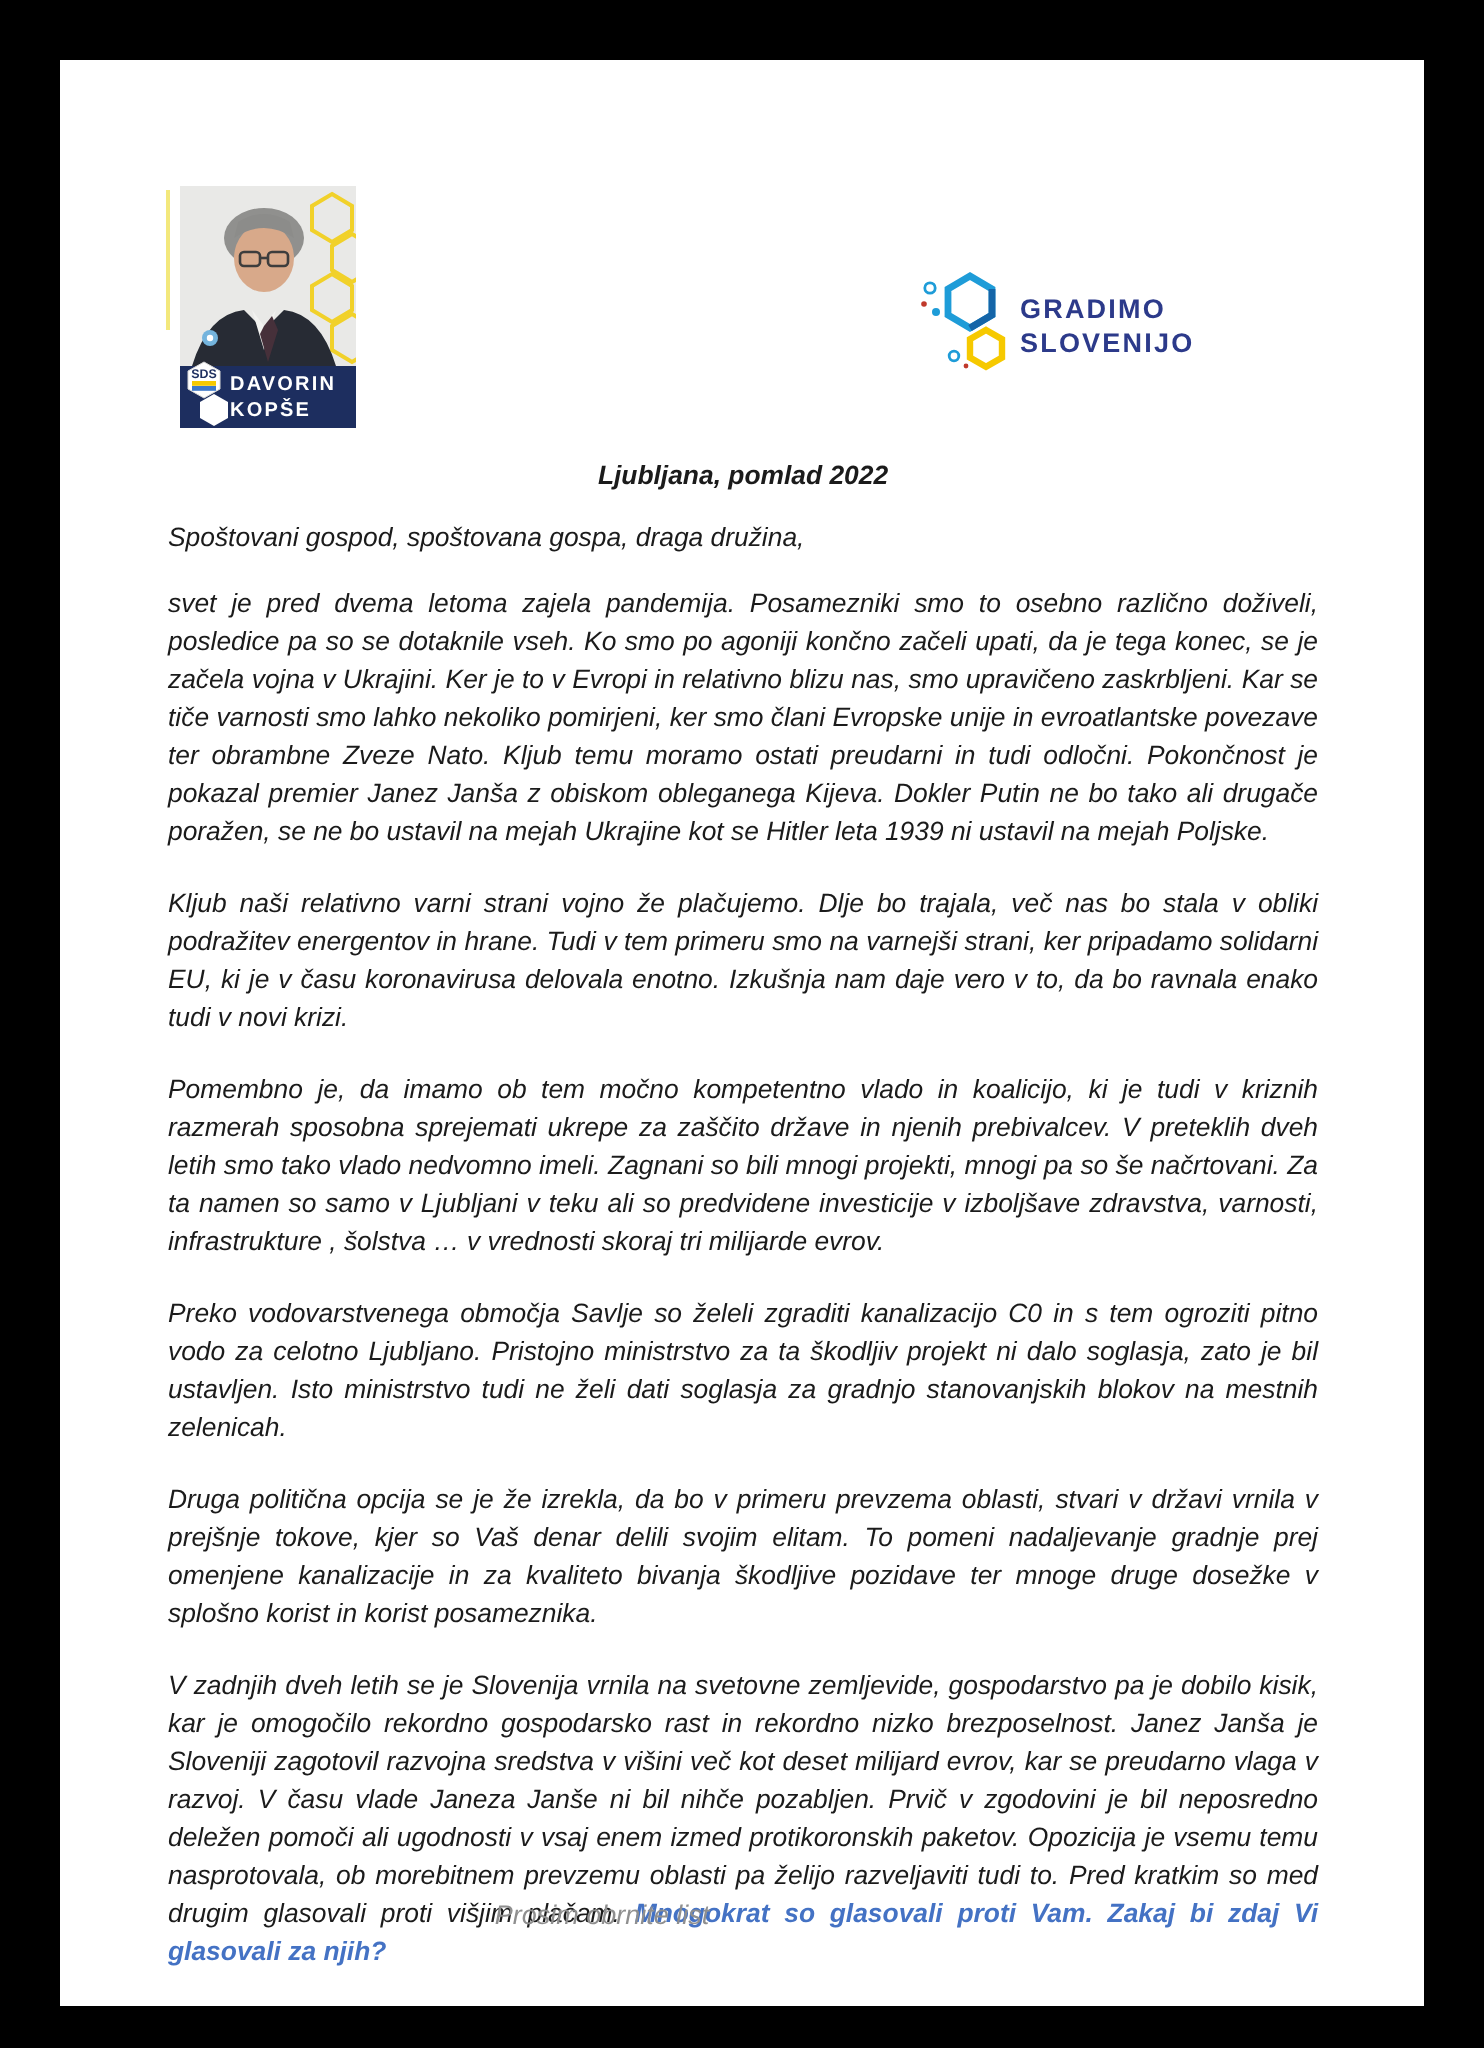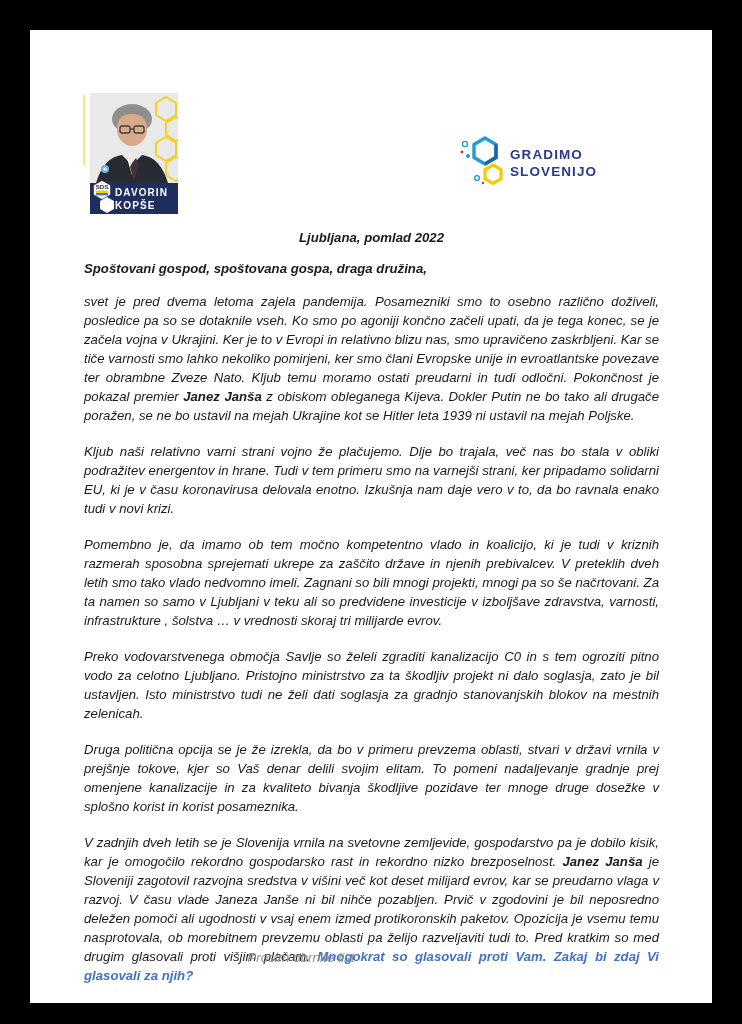--- a/index.html
+++ b/index.html
@@ -43,27 +43,27 @@
   
   .text-col{
     position:absolute;left:54px;top:199px;width:575px;
     color:#1b1b1b;font-style:italic;
   }
   .dateline{
     text-align:center;font-weight:700;font-size:13.2px;line-height:18px;
     margin:0 0 13px 0;
   }
   .greeting{
-    font-weight:700;font-size:13.2px;line-height:18px;margin:0 0 14px 0;
+    font-weight:400;font-size:13.2px;line-height:18px;margin:0 0 14px 0;
   }
   .para{
     font-size:13.2px;line-height:19px;text-align:justify;
     margin:0 0 17px 0;
   }
-  .para .b{font-weight:700;}
+  .para .b{font-weight:400;}
   .para .accent{color:var(--accent);font-weight:700;}
   .footer-note{
     position:absolute;left:0;top:920px;width:542px;text-align:center;
     color:#8f8f8f;font-style:italic;font-size:13.5px;
   }
   svg text{font-family:"Liberation Sans",sans-serif;}
 </style>
 </head>
 <body>
 

